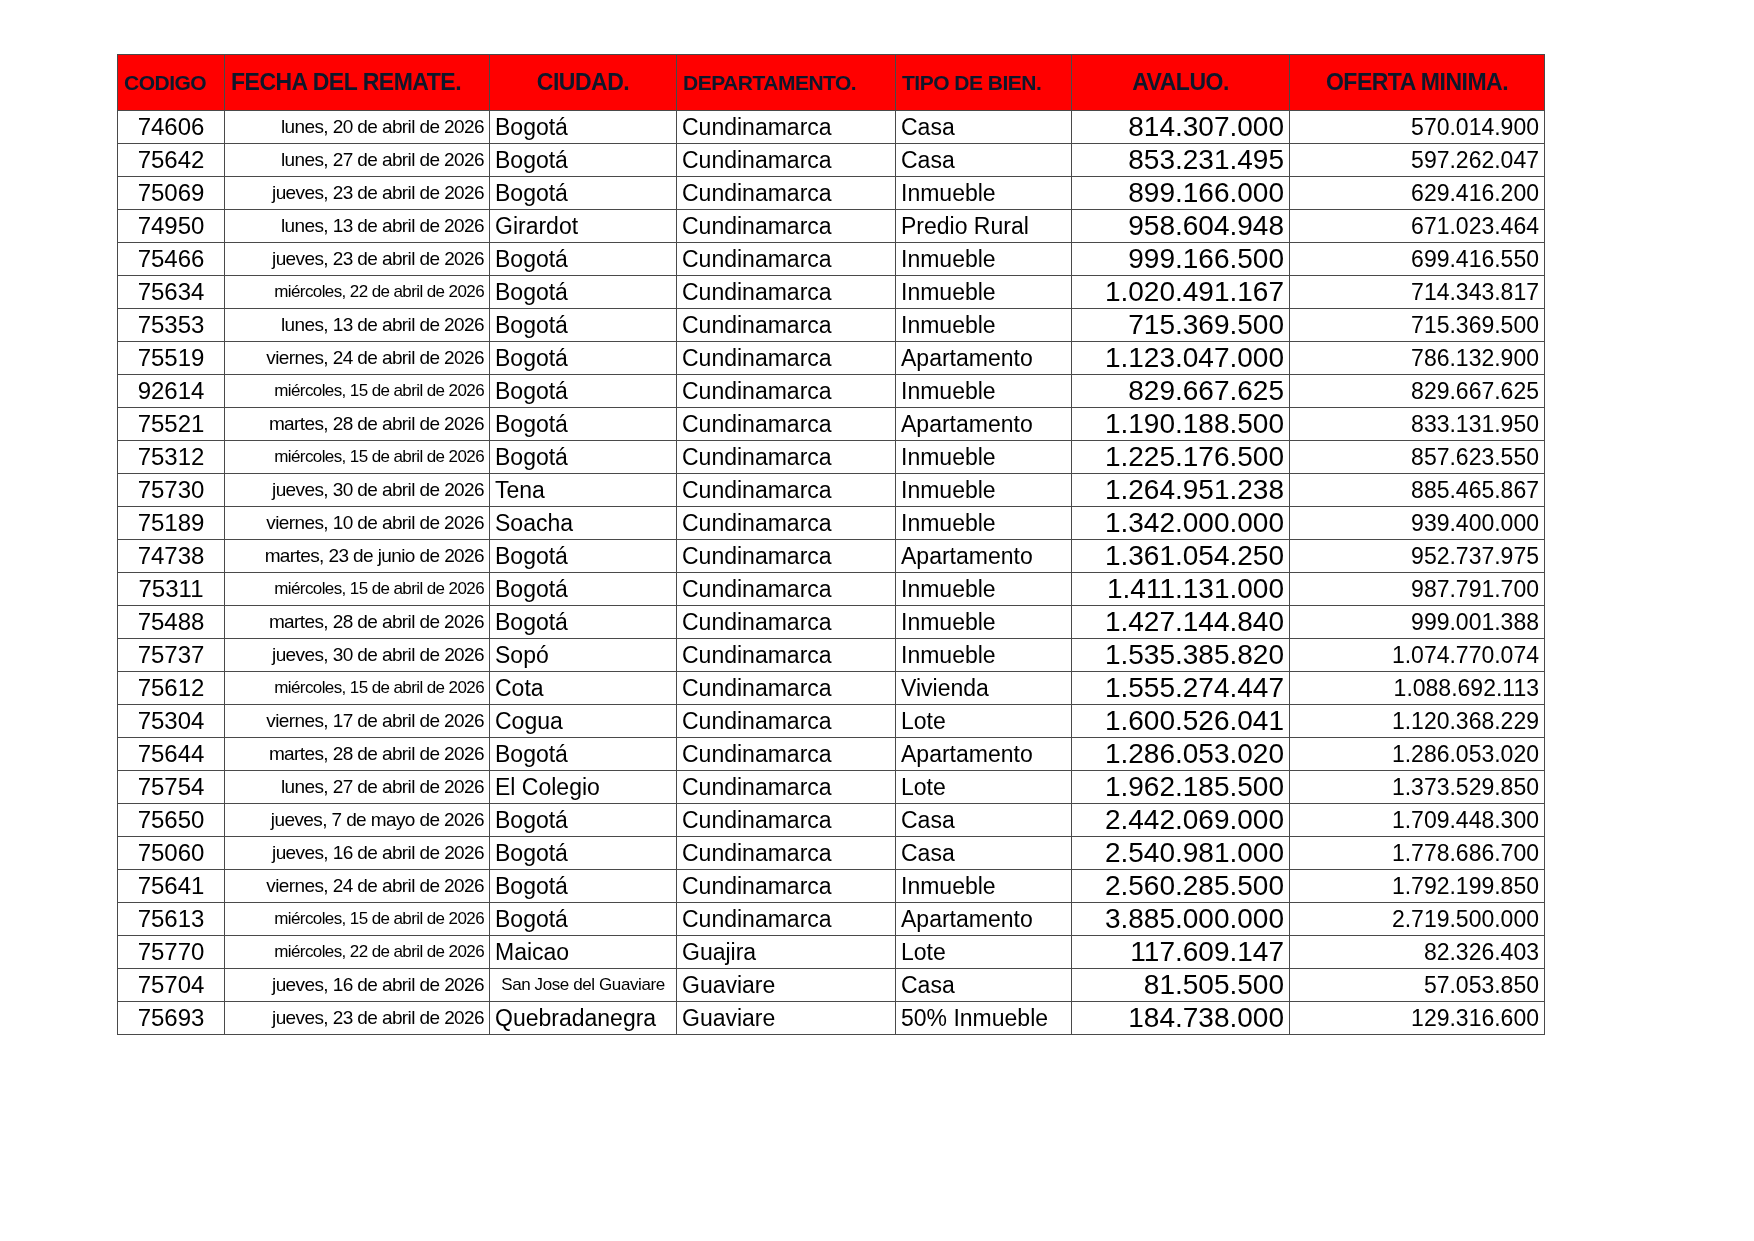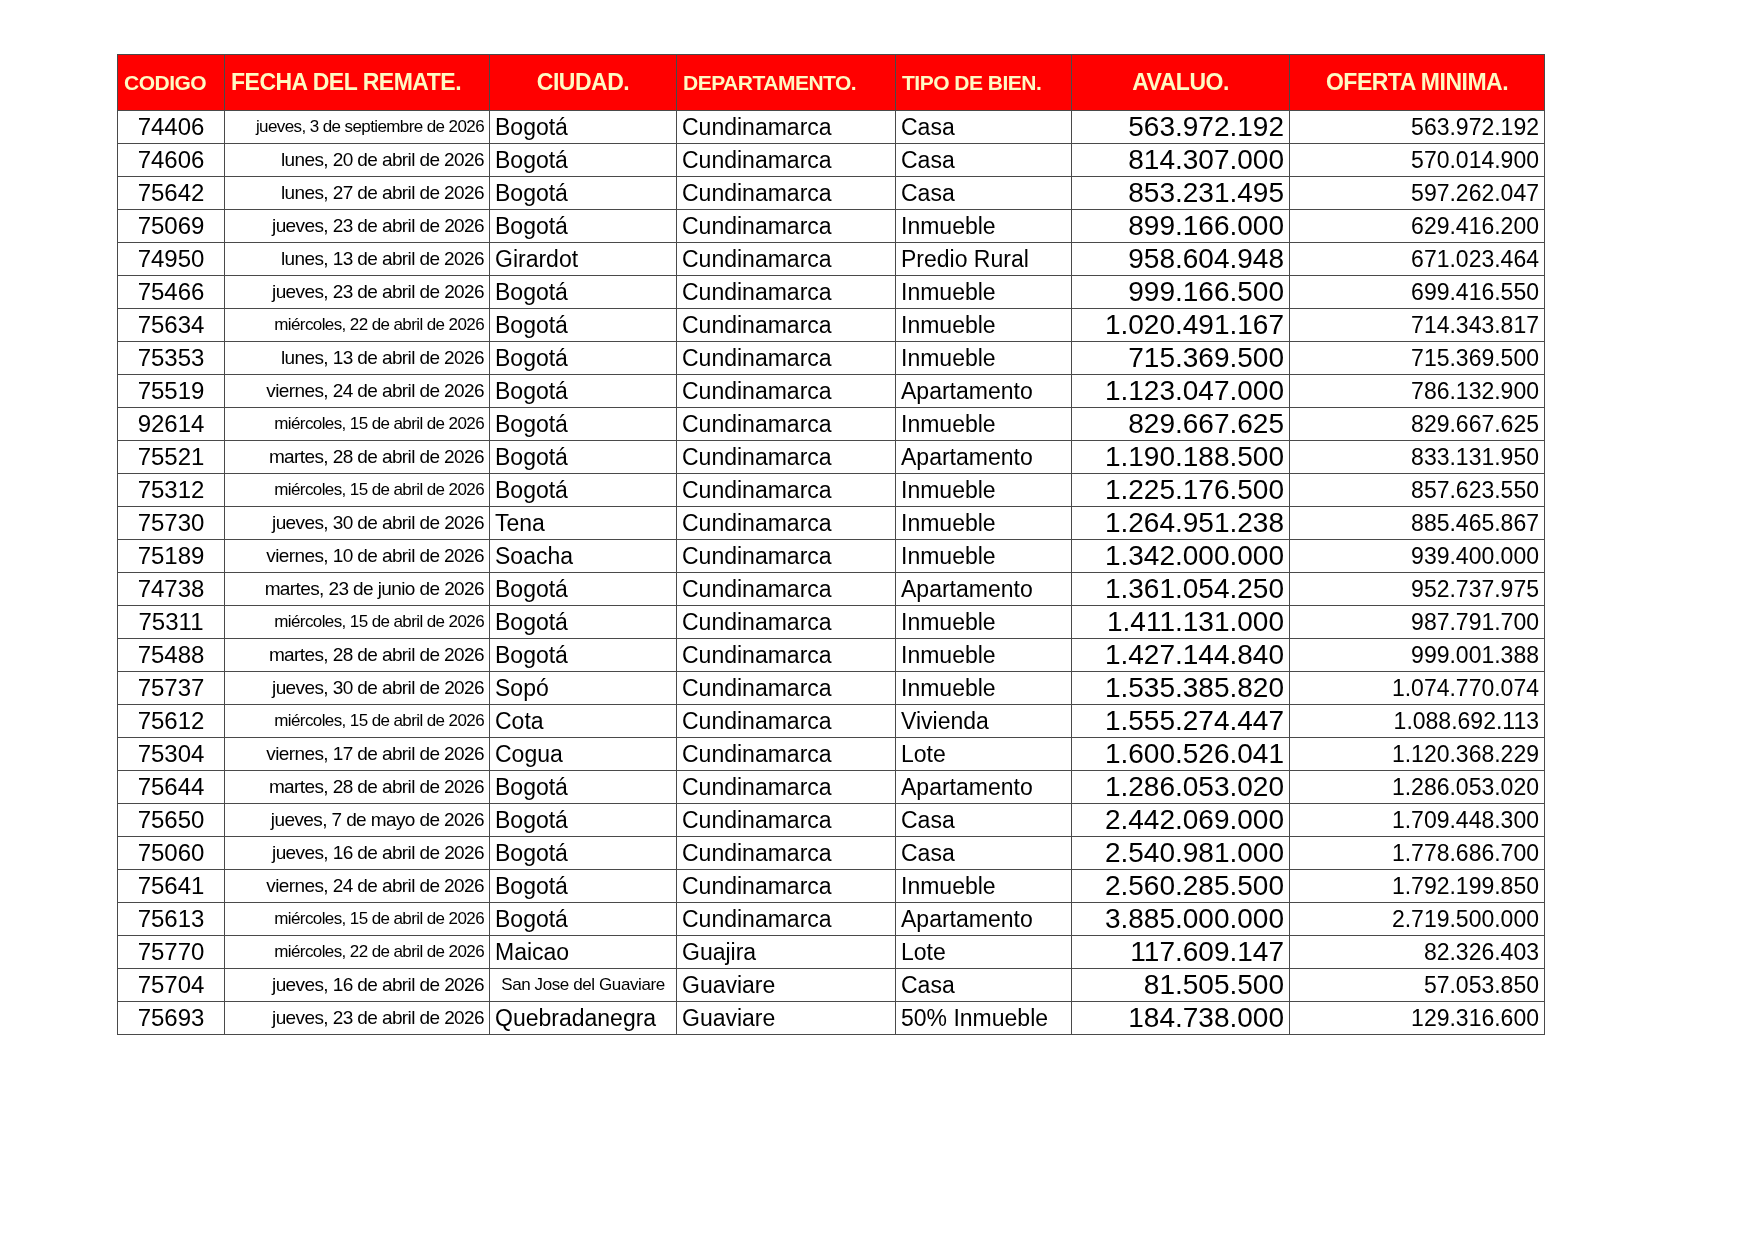--- a/index.html
+++ b/index.html
@@ -4,21 +4,21 @@
 <style>
   html, body { margin: 0; padding: 0; background: #ffffff; }
   body { width: 1754px; height: 1241px; position: relative; overflow: hidden;
          font-family: "Liberation Sans", "DejaVu Sans", sans-serif; color: #000; }
   table { position: absolute; left: 117px; top: 54px; border-collapse: collapse;
           table-layout: fixed; width: 1427px; }
   col.c1 { width: 107px; } col.c2 { width: 265px; } col.c3 { width: 187px; }
   col.c4 { width: 219px; } col.c5 { width: 176px; } col.c6 { width: 218px; } col.c7 { width: 255px; }
   th, td { border: 1.5px solid #4a4a4a; padding: 0 5px; white-space: nowrap; overflow: hidden; }
   thead th { background: #ff0000; height: 55px; font-weight: bold; font-size: 23px;
-             color: #fef9c3; text-align: center; letter-spacing: -0.5px; }
+             color: #0f172a; text-align: center; letter-spacing: -0.5px; }
   thead th.left { text-align: left; padding-left: 6px; }
   thead th.sm { font-size: 21px; }
   tbody td { height: 32px; font-size: 23px; line-height: 30px; }
   td.code { text-align: center; font-size: 24px; }
   td.date { text-align: right; font-size: 19px; letter-spacing: -0.6px; }
   td.date.small { font-size: 17px; }
   td.city.small { font-size: 17px; letter-spacing: -0.4px; text-align: center; }
   td.aval { text-align: right; font-size: 28px; }
   td.ofer { text-align: right; font-size: 23px; }
 </style>
@@ -41,29 +41,20 @@
       <th class="left">FECHA DEL REMATE.</th>
       <th>CIUDAD.</th>
       <th class="left sm">DEPARTAMENTO.</th>
       <th class="left sm">TIPO DE BIEN.</th>
       <th>AVALUO.</th>
       <th>OFERTA MINIMA.</th>
     </tr>
   </thead>
   <tbody id="tbody">
       <tr>
-        <td class="code">74406</td>
-        <td class="date small">jueves, 3 de septiembre de 2026</td>
-        <td class="city">Bogotá</td>
-        <td class="dept">Cundinamarca</td>
-        <td class="tipo">Casa</td>
-        <td class="aval">563.972.192</td>
-        <td class="ofer">563.972.192</td>
-      </tr>
-      <tr>
         <td class="code">74606</td>
         <td class="date">lunes, 20 de abril de 2026</td>
         <td class="city">Bogotá</td>
         <td class="dept">Cundinamarca</td>
         <td class="tipo">Casa</td>
         <td class="aval">814.307.000</td>
         <td class="ofer">570.014.900</td>
       </tr>
       <tr>
         <td class="code">75642</td>
@@ -228,20 +219,29 @@
         <td class="ofer">1.120.368.229</td>
       </tr>
       <tr>
         <td class="code">75644</td>
         <td class="date">martes, 28 de abril de 2026</td>
         <td class="city">Bogotá</td>
         <td class="dept">Cundinamarca</td>
         <td class="tipo">Apartamento</td>
         <td class="aval">1.286.053.020</td>
         <td class="ofer">1.286.053.020</td>
+      </tr>
+      <tr>
+        <td class="code">75754</td>
+        <td class="date">lunes, 27 de abril de 2026</td>
+        <td class="city">El Colegio</td>
+        <td class="dept">Cundinamarca</td>
+        <td class="tipo">Lote</td>
+        <td class="aval">1.962.185.500</td>
+        <td class="ofer">1.373.529.850</td>
       </tr>
       <tr>
         <td class="code">75650</td>
         <td class="date">jueves, 7 de mayo de 2026</td>
         <td class="city">Bogotá</td>
         <td class="dept">Cundinamarca</td>
         <td class="tipo">Casa</td>
         <td class="aval">2.442.069.000</td>
         <td class="ofer">1.709.448.300</td>
       </tr>

